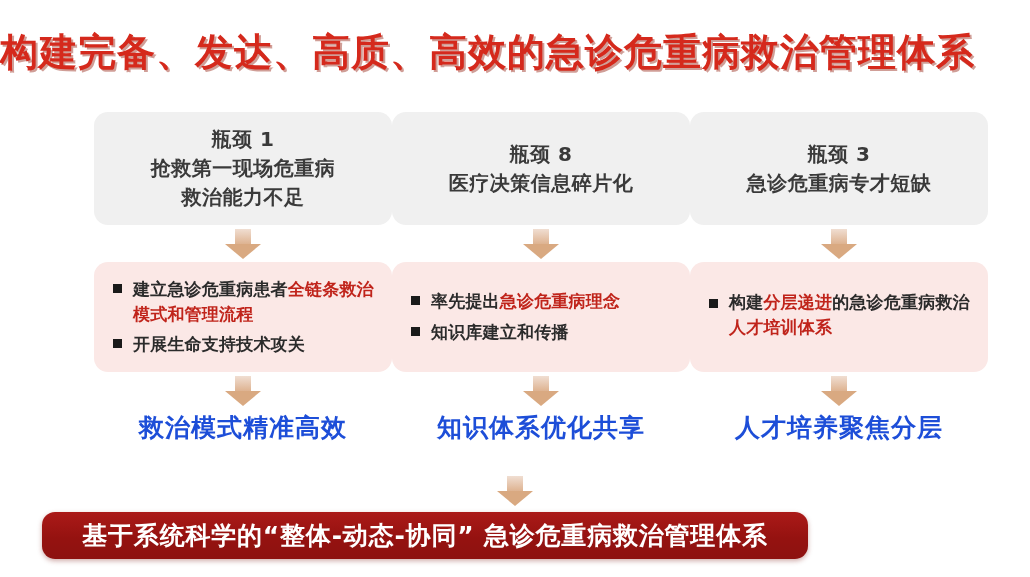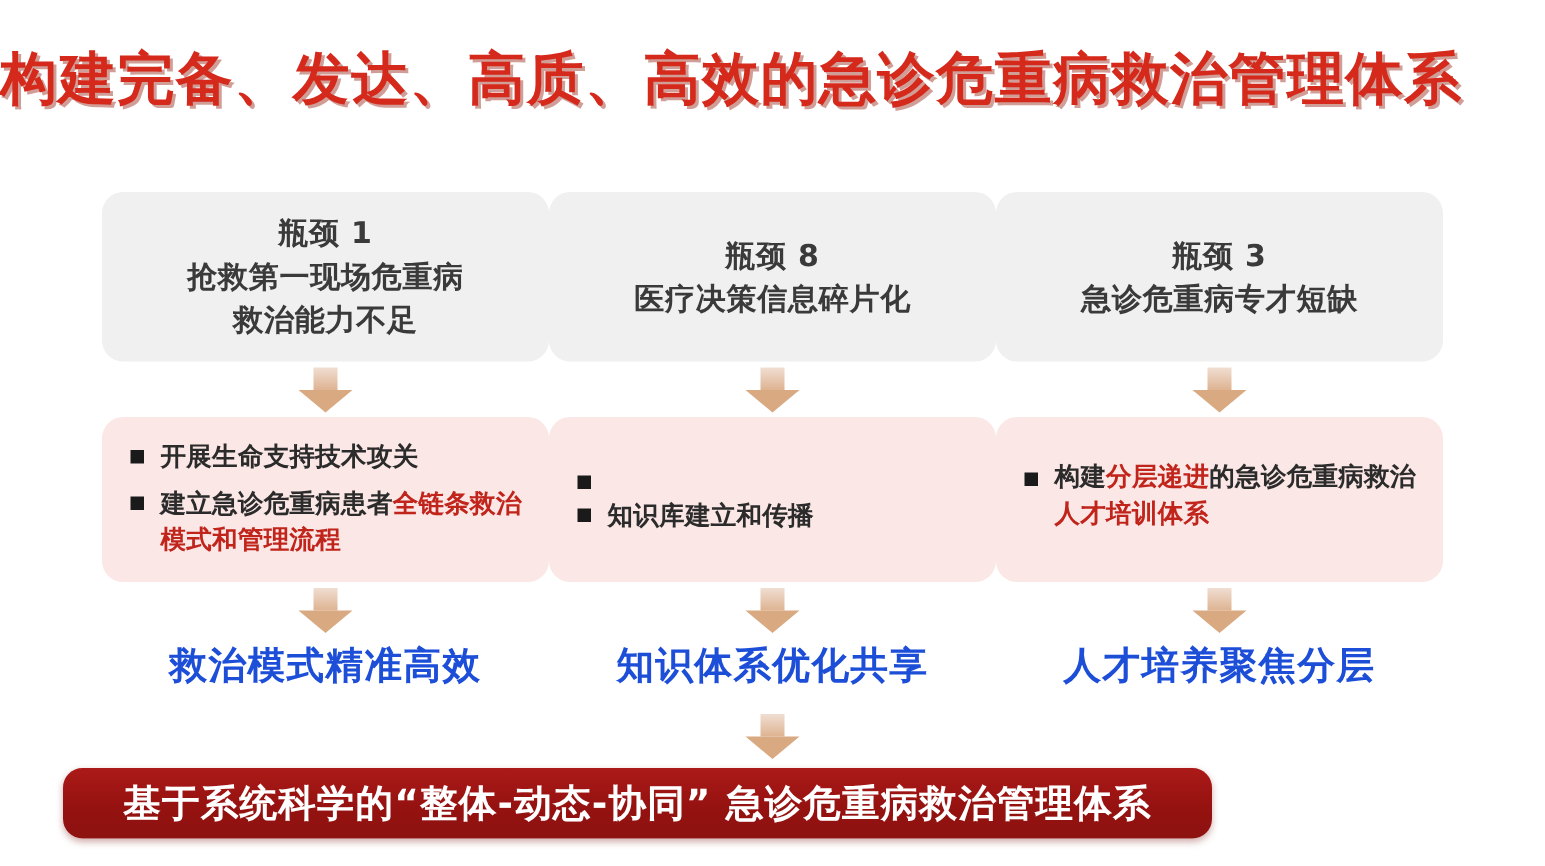--- a/index.html
+++ b/index.html
@@ -27,24 +27,24 @@
     letter-spacing: 1px;
     color: #d5291c;
     text-shadow: 2px 2px 0 rgba(150, 40, 25, 0.45);
     white-space: nowrap;
   }
 
   
   .columns {
     position: absolute;
     left: 42px;
-    top: 128px;
+    top: 112px;
     width: 946px;
     display: flex;
-    justify-content: center;
+    justify-content: flex-end;
   }
   .column {
     width: 298px;
     display: flex;
     flex-direction: column;
     align-items: center;
   }
 
   
   .bottleneck-box {
@@ -186,25 +186,25 @@
     </div>
 
     <div class="arrow">
       <div class="shaft"></div>
         <div class="head"></div>
     </div>
 
     <div class="action-box">
       <div class="bullet-row">
         <span class="bullet-mark"></span>
+        <span class="bullet-text"><span>建立急诊危重病患者</span><span class="hl">全链条救治模式和管理流程</span></span>
+      </div>
+      <div class="bullet-row">
+        <span class="bullet-mark"></span>
         <span class="bullet-text"><span>开展生命支持技术攻关</span></span>
-      </div>
-      <div class="bullet-row">
-        <span class="bullet-mark"></span>
-        <span class="bullet-text"><span>建立急诊危重病患者</span><span class="hl">全链条救治模式和管理流程</span></span>
       </div>
     </div>
 
     <div class="arrow">
       <div class="shaft"></div>
         <div class="head"></div>
     </div>
 
     <div class="outcome">救治模式精准高效</div>
   </div>
@@ -216,20 +216,21 @@
     </div>
 
     <div class="arrow">
       <div class="shaft"></div>
         <div class="head"></div>
     </div>
 
     <div class="action-box">
       <div class="bullet-row">
         <span class="bullet-mark"></span>
+        <span class="bullet-text"><span>率先提出</span><span class="hl">急诊危重病理念</span></span>
       </div>
       <div class="bullet-row">
         <span class="bullet-mark"></span>
         <span class="bullet-text"><span>知识库建立和传播</span></span>
       </div>
     </div>
 
     <div class="arrow">
       <div class="shaft"></div>
         <div class="head"></div>

